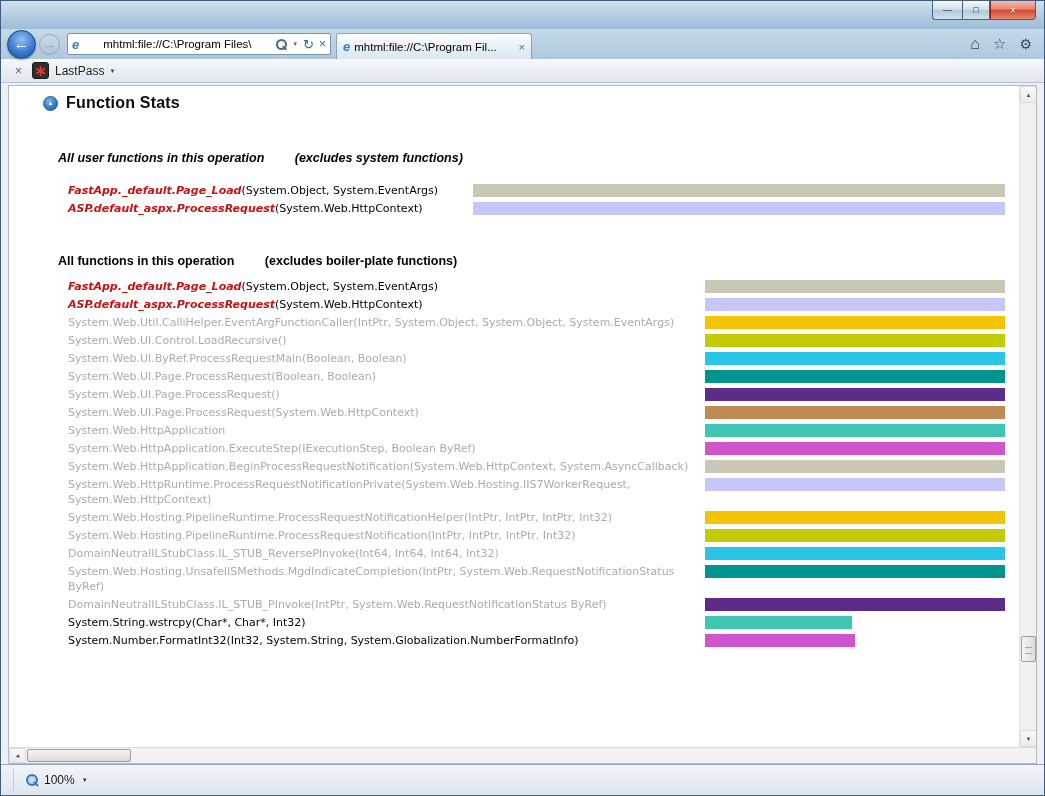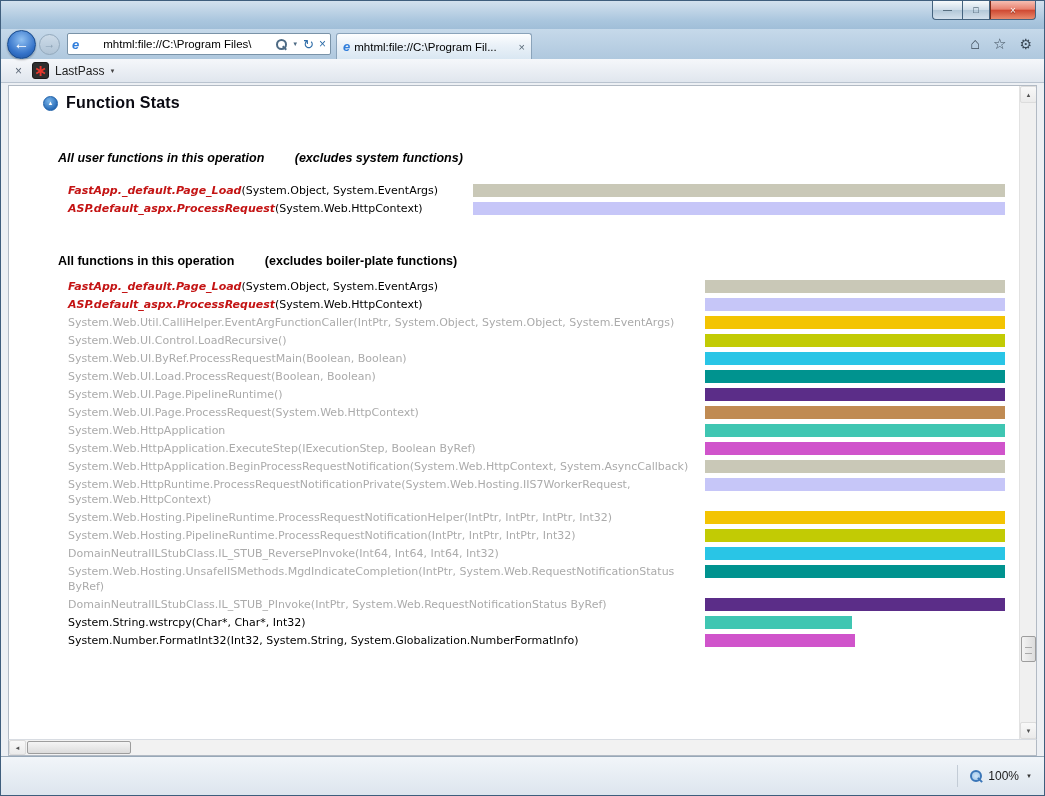--- a/index.html
+++ b/index.html
@@ -80,21 +80,21 @@
   .vs-up { top: 0; }
   .vs-down { bottom: 0; }
   .vs-thumb { position: absolute; left: 1px; width: 15px; height: 26px; top: 550px; background: linear-gradient(90deg, #f4f4f4, #dcdcdc); border: 1px solid #9d9d9d; border-radius: 2px; }
   .vs-thumb::after { content: ""; position: absolute; left: 3px; right: 3px; top: 10px; height: 5px; border-top: 1px solid #aaa; border-bottom: 1px solid #aaa; }
 
   .hscroll { height: 17px; flex: none; background: #f2f2f2; border: 1px solid #b2bac4; border-top: 1px solid #d8dce2; display: flex; align-items: center; }
   .hs-btn { width: 17px; height: 15px; display: flex; align-items: center; justify-content: center; font-size: 6px; color: #505050; background: linear-gradient(#f8f8f8, #ebebeb); border: 1px solid #dcdcdc; border-radius: 2px; flex: none; }
   .hs-thumb { width: 104px; height: 13px; margin-left: 1px; background: linear-gradient(#f4f4f4, #dcdcdc); border: 1px solid #9d9d9d; border-radius: 2px; flex: none; }
 
   
-  .statusbar { height: 39px; background: linear-gradient(#f1f5f9, #dde5ee); border-top: 1px solid #98a8b8; display: flex; align-items: center; justify-content: flex-end; padding: 0 12px; flex: none; }
+  .statusbar { height: 31px; background: linear-gradient(#f1f5f9, #dde5ee); border-top: 1px solid #98a8b8; display: flex; align-items: center; padding: 0 12px; flex: none; }
   .zoom { display: flex; align-items: center; gap: 5px; font-size: 12px; color: #1a1a1a; border-left: 1px solid #c3ccd6; padding-left: 12px; height: 22px; }
   .zoom-mag { width: 13px; height: 13px; position: relative; }
   .zoom-mag::before { content: ""; position: absolute; width: 8px; height: 8px; border: 2px solid #3a76b8; border-radius: 50%; left: 0; top: 0; background: radial-gradient(#cfe4f7, #9cc4e8); }
   .zoom-mag::after { content: ""; position: absolute; width: 6px; height: 2px; background: #3a76b8; transform: rotate(45deg); left: 7px; top: 9px; }
   .zoom-caret { font-size: 6px; color: #333; margin-left: 2px; }
 </style>
 </head>
 <body>
 
 <div class="window">
@@ -216,27 +216,27 @@
                   <div class="fbar" style="width: 100%; background: rgb(194, 203, 4);"></div>
                 </div>
               </div>
               <div class="frow kind-system">
                 <div class="flabel"><span class="fname">System.Web.UI.ByRef.ProcessRequestMain(Boolean, Boolean)</span></div>
                 <div class="fbararea">
                   <div class="fbar" style="width: 100%; background: rgb(41, 197, 230);"></div>
                 </div>
               </div>
               <div class="frow kind-system">
-                <div class="flabel"><span class="fname">System.Web.UI.Load.ProcessRequest(Boolean, Boolean)</span></div>
+                <div class="flabel"><span class="fname">System.Web.UI.Page.ProcessRequest(Boolean, Boolean)</span></div>
                 <div class="fbararea">
                   <div class="fbar" style="width: 100%; background: rgb(0, 147, 143);"></div>
                 </div>
               </div>
               <div class="frow kind-system">
-                <div class="flabel"><span class="fname">System.Web.UI.Page.PipelineRuntime()</span></div>
+                <div class="flabel"><span class="fname">System.Web.UI.Page.ProcessRequest()</span></div>
                 <div class="fbararea">
                   <div class="fbar" style="width: 100%; background: rgb(91, 45, 136);"></div>
                 </div>
               </div>
               <div class="frow kind-system">
                 <div class="flabel"><span class="fname">System.Web.UI.Page.ProcessRequest(System.Web.HttpContext)</span></div>
                 <div class="fbararea">
                   <div class="fbar" style="width: 100%; background: rgb(192, 139, 83);"></div>
                 </div>
               </div>

